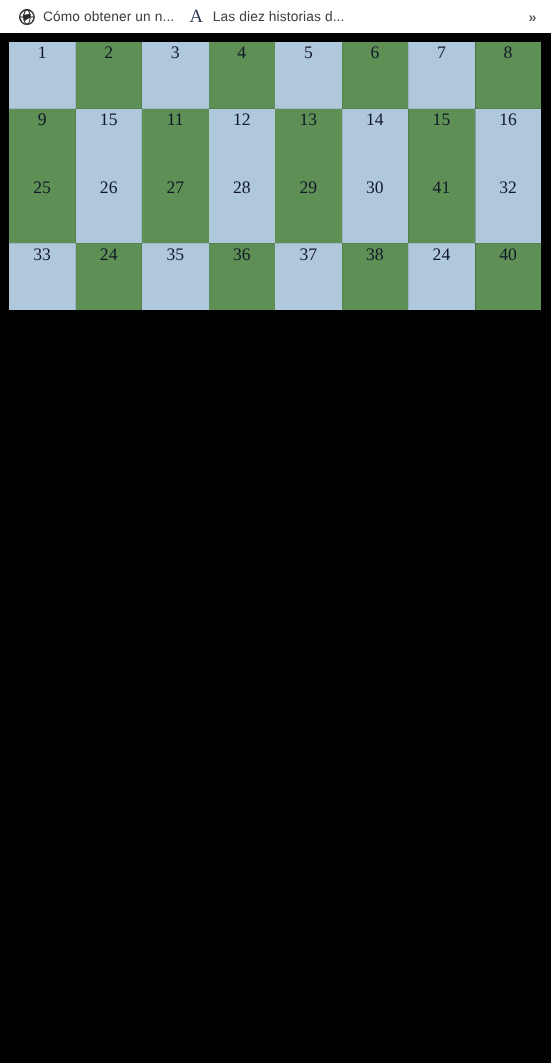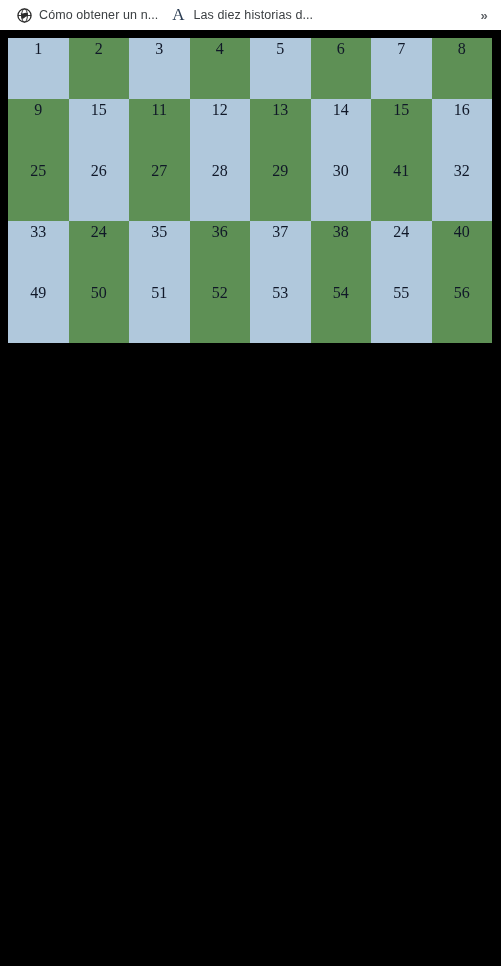--- a/index.html
+++ b/index.html
@@ -181,25 +181,15 @@
         <tr>
           <td class="light">33</td>
           <td class="dark">24</td>
           <td class="light">35</td>
           <td class="dark">36</td>
           <td class="light">37</td>
           <td class="dark">38</td>
           <td class="light">24</td>
           <td class="dark">40</td>
         </tr>
-        <tr>
-          <td class="light">49</td>
-          <td class="dark">50</td>
-          <td class="light">51</td>
-          <td class="dark">52</td>
-          <td class="light">53</td>
-          <td class="dark">54</td>
-          <td class="light">55</td>
-          <td class="dark">56</td>
-        </tr>
       </tbody>
   </table>
 </div>
 
 </body></html>

